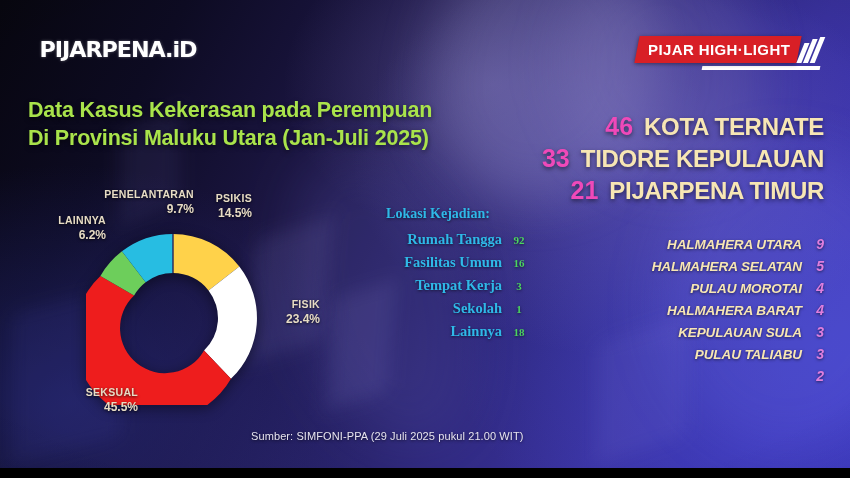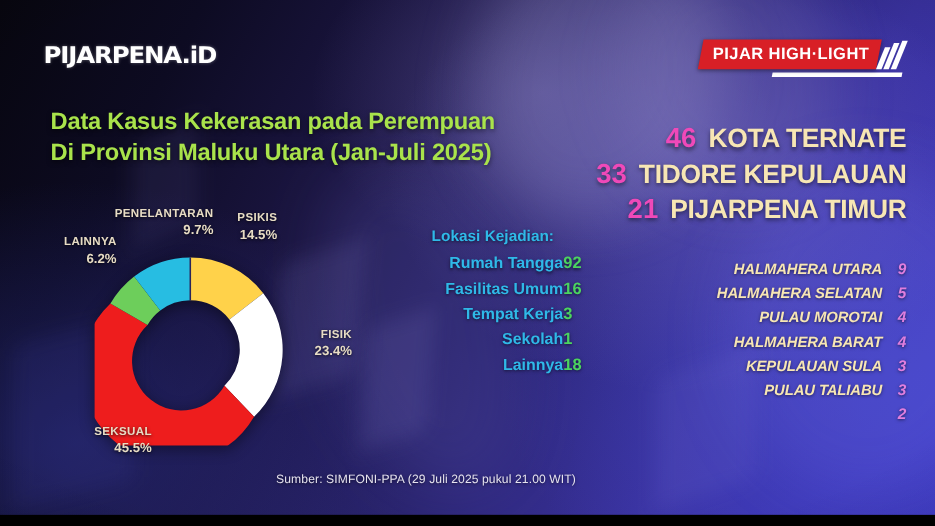--- a/index.html
+++ b/index.html
@@ -46,48 +46,48 @@
   }
   .hl-red span{display:inline-block;transform:skewX(11deg);}
   .hl-slashes{display:flex;gap:2px;margin-left:2px;transform:skewX(-11deg);}
   .hl-slashes i{display:block;width:5px;height:26px;background:#fff;transform:skewX(-12deg);}
   .hl-slashes i:nth-child(1){height:20px;margin-top:6px;}
   .hl-slashes i:nth-child(2){height:24px;margin-top:2px;}
   .hl-underline{position:absolute;right:30px;top:66px;width:118px;height:4px;background:#fff;transform:skewX(-11deg);}
 
   
   .title{
-    position:absolute;left:46px;top:96px;z-index:6;
+    position:absolute;left:28px;top:96px;z-index:6;
     color:#a9e34b;font-weight:bold;font-size:21.5px;line-height:1.32;letter-spacing:-.2px;
     text-shadow:0 2px 5px rgba(0,0,0,.55);
   }
 
   
   .donut-wrap{position:absolute;left:86px;top:231px;width:174px;height:174px;z-index:5;}
   .donut-wrap svg{display:block;filter:drop-shadow(0 3px 7px rgba(0,0,0,.45));}
 
   .seg-label{position:absolute;z-index:6;color:#e7dcc4;text-align:right;line-height:1.2;
              text-shadow:0 1px 3px rgba(0,0,0,.75);font-weight:bold;}
   .seg-label .nm{display:block;font-size:10.5px;letter-spacing:.3px;}
   .seg-label .pc{display:block;font-size:12px;margin-top:1px;}
   .lb-penelantaran{left:78px;top:188px;width:116px;}
   .lb-lainnya{left:34px;top:214px;width:72px;}
   .lb-psikis{left:192px;top:192px;width:60px;}
   .lb-fisik{left:258px;top:298px;width:62px;}
   .lb-seksual{left:54px;top:386px;width:84px;}
 
   
-  .lokasi{position:absolute;left:350px;top:206px;width:196px;z-index:6;}
+  .lokasi{position:absolute;left:340px;top:206px;width:196px;z-index:6;font-family:Liberation Serif, serif;}
   .lokasi-title{
     color:#2fb9e8;font-weight:bold;font-size:14px;text-align:center;margin-bottom:9px;
     text-shadow:0 1px 3px rgba(0,0,0,.6);
   }
   .lok-row{display:flex;align-items:baseline;justify-content:flex-end;margin-bottom:6px;}
   .lok-name{color:#2fb9e8;font-weight:bold;font-size:14.5px;text-shadow:0 1px 3px rgba(0,0,0,.6);}
-  .lok-val{color:#4bd45f;font-weight:bold;font-size:15px;width:34px;text-align:left;
+  .lok-val{color:#4bd45f;font-weight:bold;font-size:11px;width:34px;text-align:center;
            text-shadow:0 1px 3px rgba(0,0,0,.6);}
 
   
   .top3{position:absolute;right:26px;top:112px;z-index:6;}
   .t3-row{display:flex;align-items:baseline;justify-content:flex-end;margin-bottom:3px;text-align:right;}
   .t3-val{color:#ef49b9;font-weight:bold;font-size:25px;margin-right:11px;
           text-shadow:0 2px 4px rgba(0,0,0,.5);}
   .t3-name{color:#f7e6b4;font-weight:bold;font-size:24px;letter-spacing:-.3px;
            text-shadow:0 2px 4px rgba(0,0,0,.5);}
 

